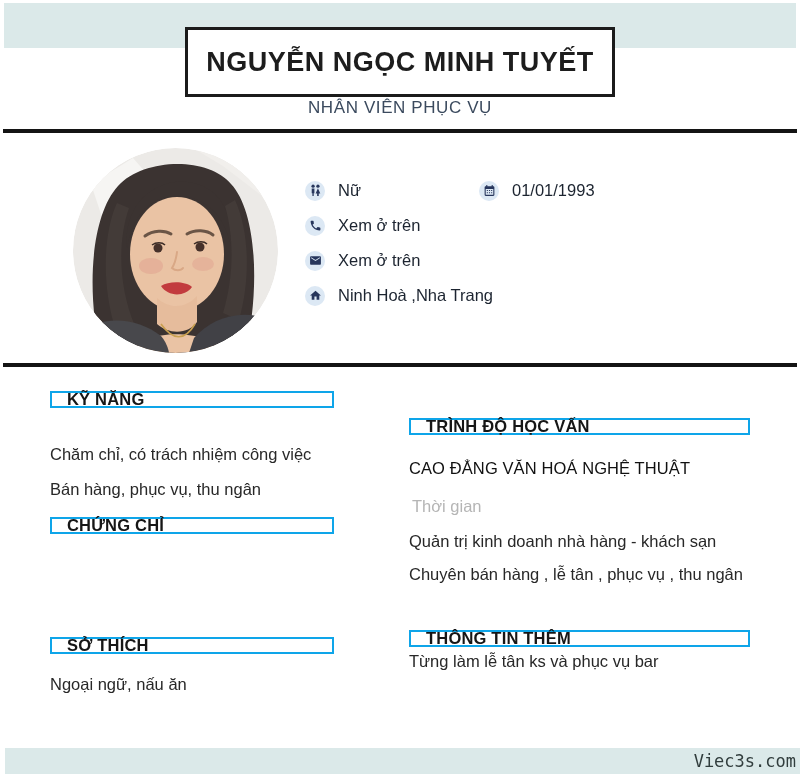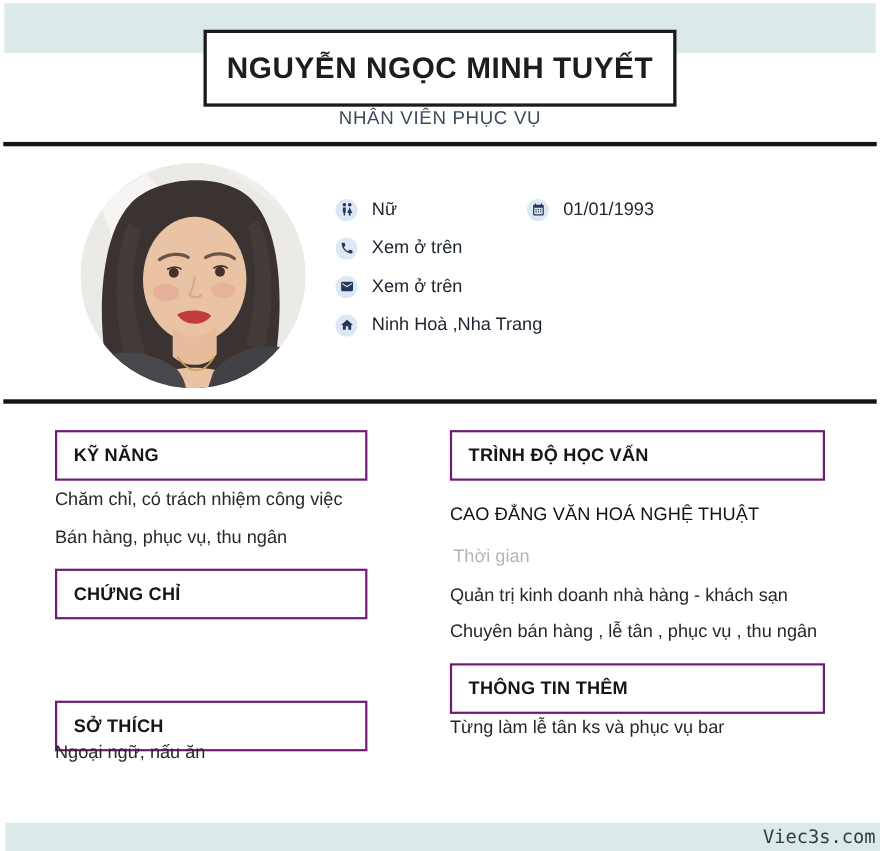--- a/index.html
+++ b/index.html
@@ -26,26 +26,26 @@
   .info-cell{display:flex;align-items:center;gap:13px;}
   .cell-gender{width:161px;}
   .row-1{top:180px;} .row-2{top:215px;} .row-3{top:250px;} .row-4{top:285px;}
   .icon-circle{
     width:20px;height:20px;border-radius:50%;background:#dce8f4;flex:0 0 auto;
     display:flex;align-items:center;justify-content:center;
   }
   .icon-circle svg{width:13px;height:13px;fill:#27365c;}
   .info-text{font-size:16.5px;color:#1c2430;white-space:nowrap;}
   .sec-box{
-    position:absolute;height:46px;border:2px solid #701a75;background:#fff;box-sizing:border-box;
+    position:absolute;height:17px;border:2px solid #0ea5e9;background:#fff;box-sizing:border-box;
     display:flex;align-items:center;padding-left:15px;
     font-size:16.5px;font-weight:bold;color:#161616;letter-spacing:.2px;white-space:nowrap;
   }
   .col-l{left:50px;width:284px;}
-  .col-r{left:409px;width:341px;}
+  .col-r{left:409px;width:341px;margin-top:27px;}
   .box-skills{top:391px;} .box-certs{top:517px;} .box-hobby{top:637px;}
   .box-edu{top:391px;} .box-more{top:603px;}
   .para{position:absolute;font-size:16.5px;color:#282828;line-height:25px;}
   .pl{left:50px;width:284px;} .pr{left:409px;width:348px;}
   .p-skill1{top:442px;} .p-skill2{top:477px;}
   .p-cert{top:566px;text-align:justify;}
   .p-hobby{top:672px;}
   .p-school{top:456px;font-weight:normal;color:#111;letter-spacing:.1px;}
   .p-time{top:494px;left:412px;color:#b5b5b5;}
   .p-major{top:529px;} .p-desc{top:562px;}

